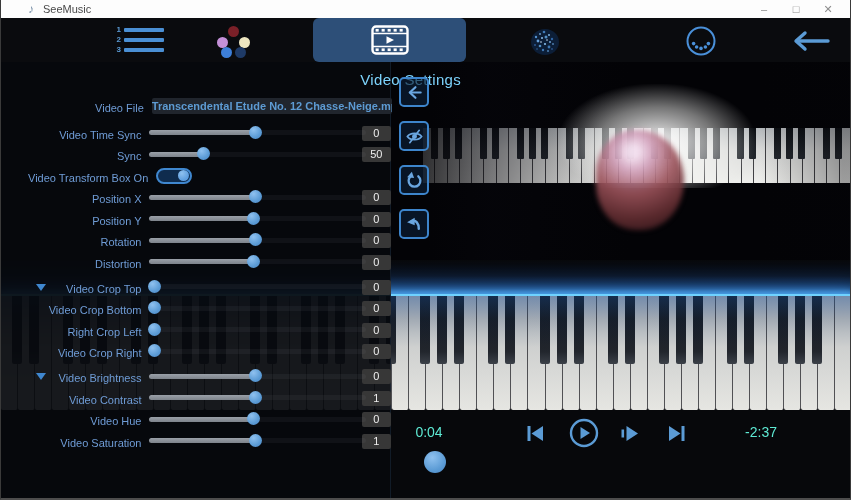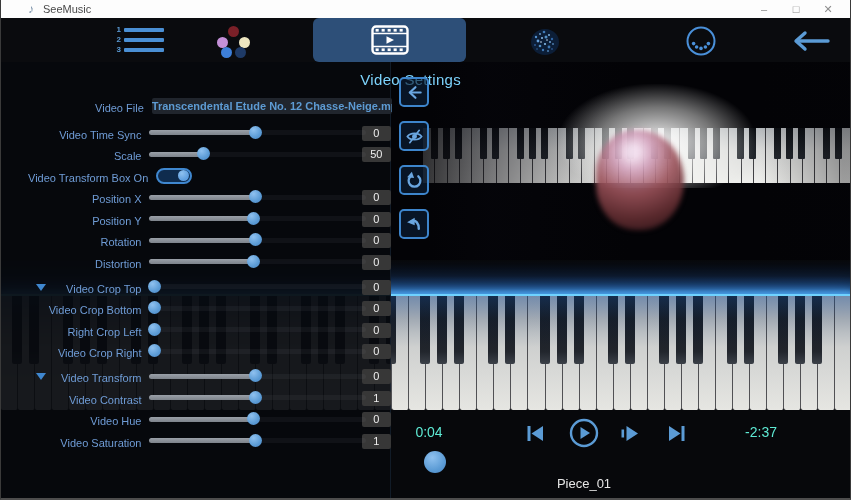--- a/index.html
+++ b/index.html
@@ -456,21 +456,21 @@
             <span class="lbl">Video Time Sync</span>
             <div class="ctl">
               <div class="track">
                 <div class="fill" style="width: 106px;"></div>
                 <div class="thumb" style="left: 99.83px;"></div>
               </div>
             </div>
             <div class="val">0</div>
           </div>
           <div class="row">
-            <span class="lbl">Scale</span>
+            <span class="lbl">Sync</span>
             <div class="ctl">
               <div class="track">
                 <div class="fill" style="width: 54px;"></div>
                 <div class="thumb" style="left: 47.75px;"></div>
               </div>
             </div>
             <div class="val">50</div>
           </div>
           <div class="row">
             <span class="lbl">Video Transform Box On</span>
@@ -556,21 +556,21 @@
             <div class="ctl">
               <div class="track">
                 <div class="fill" style="width: 0px;"></div>
                 <div class="thumb" style="left: -1px;"></div>
               </div>
             </div>
             <div class="val">0</div>
           </div>
           <div class="row gap-md">
             <span class="tri"></span>
-            <span class="lbl">Video Transform</span>
+            <span class="lbl">Video Brightness</span>
             <div class="ctl">
               <div class="track">
                 <div class="fill" style="width: 106px;"></div>
                 <div class="thumb" style="left: 99.83px;"></div>
               </div>
             </div>
             <div class="val">0</div>
           </div>
           <div class="row">
             <span class="lbl">Video Contrast</span>
@@ -654,16 +654,15 @@
     <div class="t-btn" style="left:666px; top:406px;">
       <svg width="20" height="19" viewBox="0 0 20 19">
         <polygon points="2,2 2,17 13.5,9.5" fill="#5b9bd5"></polygon>
         <rect x="14.5" y="2" width="3" height="15" fill="#5b9bd5"></rect>
       </svg>
     </div>
 
     <div class="t-text" style="left:724px; top:406px; width:52px; text-align:right;">-2:37</div>
 
     <div class="scrub-dot"></div>
-    <div class="piece">Piece_01</div>
 
   </div>
 </div>
 
 </body></html>

